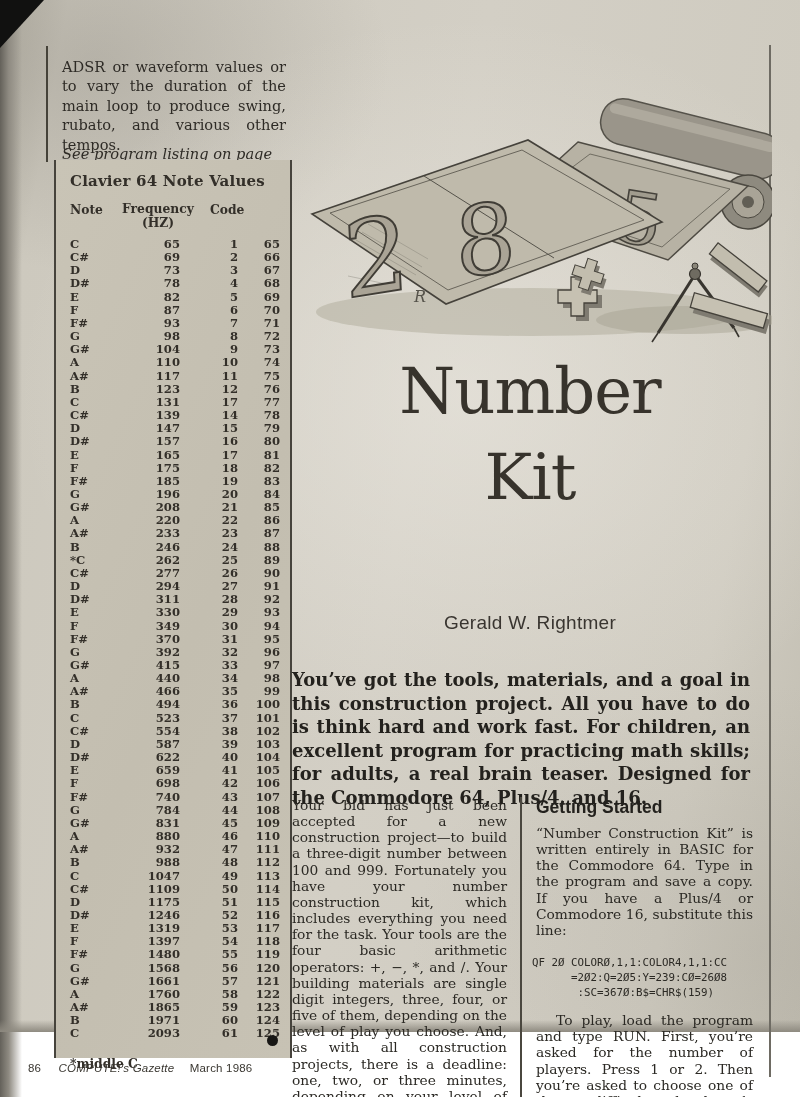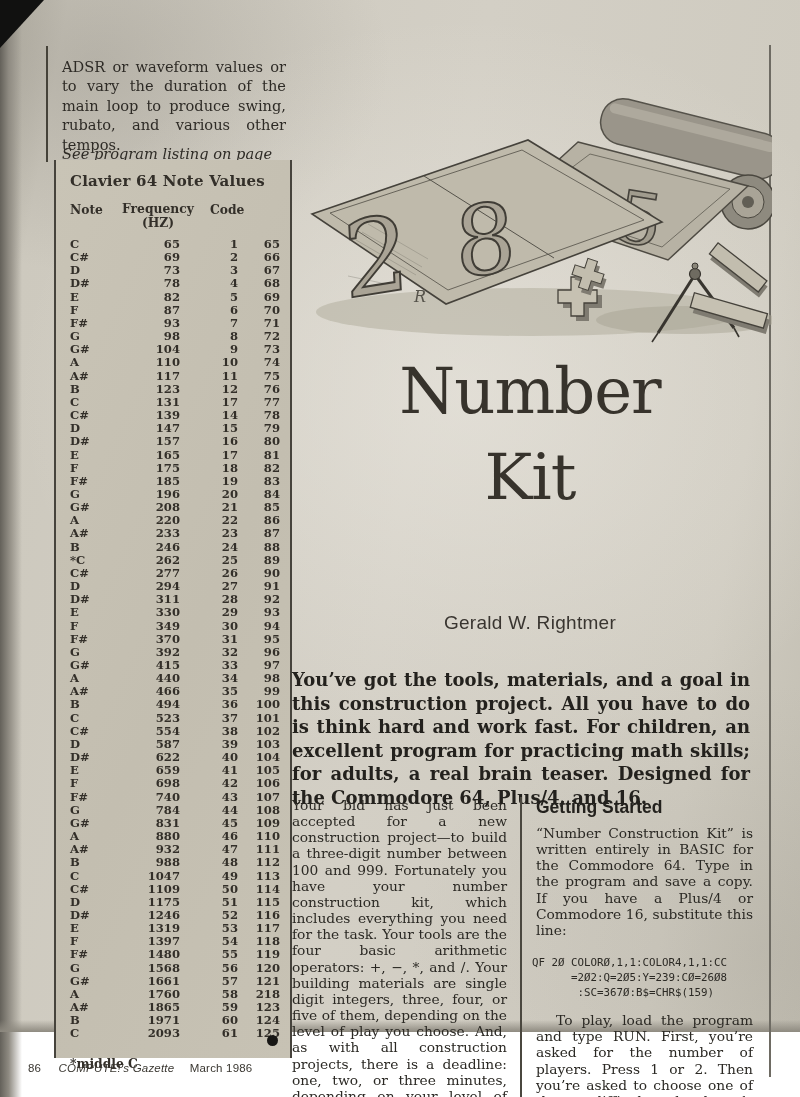--- a/index.html
+++ b/index.html
@@ -436,21 +436,21 @@
         <div class="trow">
           <span class="c-note">G#</span>
           <span class="c-freq">1661</span>
           <span class="c-code1">57</span>
           <span class="c-code2">121</span>
         </div>
         <div class="trow">
           <span class="c-note">A</span>
           <span class="c-freq">1760</span>
           <span class="c-code1">58</span>
-          <span class="c-code2">218</span>
+          <span class="c-code2">122</span>
         </div>
         <div class="trow">
           <span class="c-note">A#</span>
           <span class="c-freq">1865</span>
           <span class="c-code1">59</span>
           <span class="c-code2">123</span>
         </div>
         <div class="trow">
           <span class="c-note">B</span>
           <span class="c-freq">1971</span>

